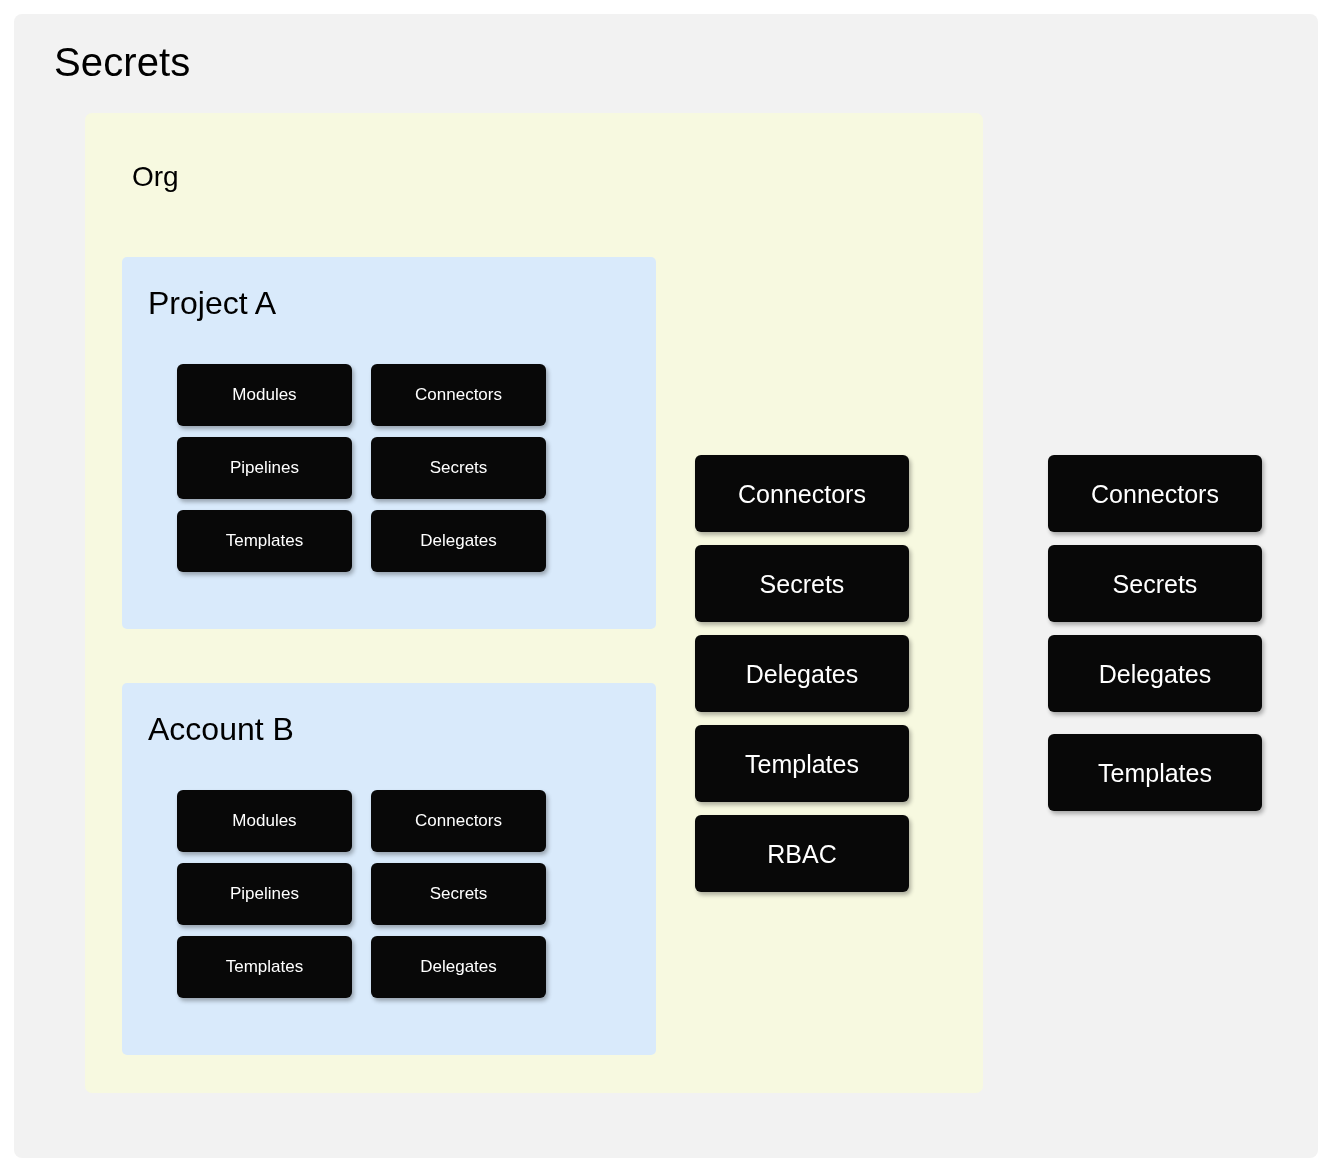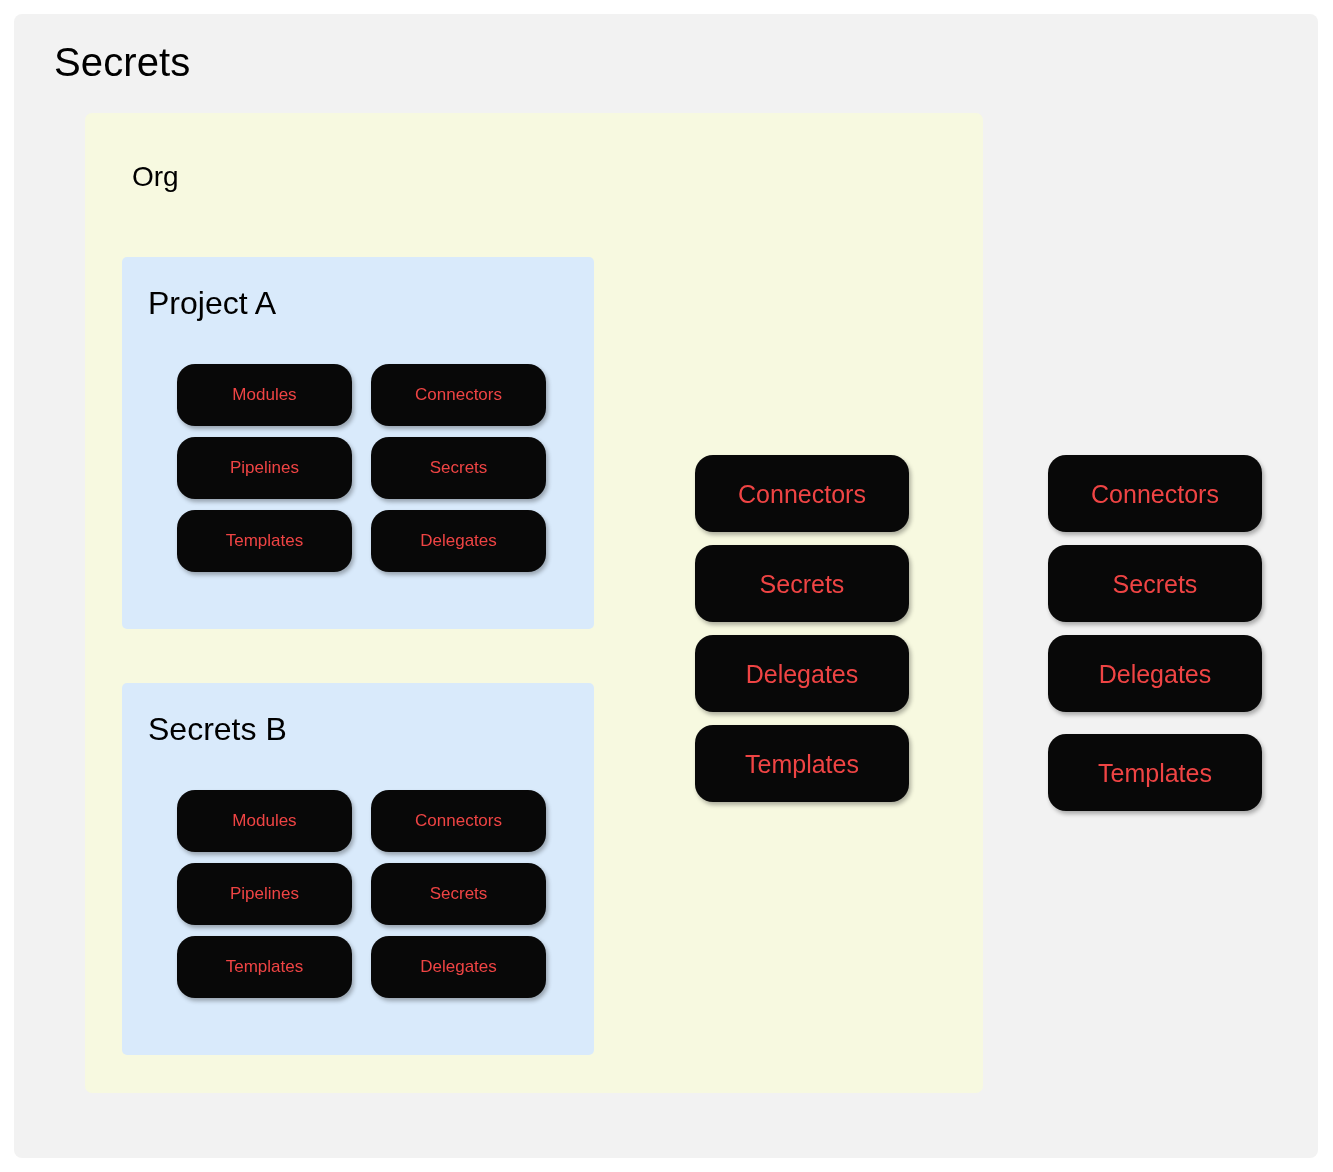--- a/index.html
+++ b/index.html
@@ -62,21 +62,21 @@
     line-height: 44px;
     color: #000000;
     font-weight: 400;
     white-space: nowrap;
   }
 
   
   .project-panel {
     position: absolute;
     left: 37px;
-    width: 472px;
+    width: 534px;
     background: #d9eafb;
     border-radius: 5px;
   }
   .project-a { top: 144px; height: 372px; }
   .project-b { top: 570px; height: 372px; }
 
   .project-title {
     position: absolute;
     left: 26px;
     top: 26px;
@@ -95,22 +95,22 @@
     display: grid;
     grid-template-columns: 175px 175px;
     grid-auto-rows: 62px;
     column-gap: 19px;
     row-gap: 11px;
   }
 
   
   .tile {
     background: #080808;
-    color: #ef4444;
-    border-radius: 18px;
+    color: #ffffff;
+    border-radius: 6px;
     display: flex;
     align-items: center;
     justify-content: center;
     box-shadow: 2px 3px 4px rgba(0, 0, 0, 0.30);
     box-sizing: border-box;
     text-align: center;
     user-select: none;
   }
   .tile-sm { font-size: 17px; line-height: 20px; }
   .tile-lg { font-size: 25px; line-height: 30px; }
@@ -165,38 +165,39 @@
           <div class="tile tile-sm">Modules</div>
           <div class="tile tile-sm">Connectors</div>
           <div class="tile tile-sm">Pipelines</div>
           <div class="tile tile-sm">Secrets</div>
           <div class="tile tile-sm">Templates</div>
           <div class="tile tile-sm">Delegates</div>
         </div>
       </div>
 
       <div class="project-panel project-b">
-        <div class="project-title">Secrets B</div>
+        <div class="project-title">Account B</div>
         <div class="tile-grid">
           <div class="tile tile-sm">Modules</div>
           <div class="tile tile-sm">Connectors</div>
           <div class="tile tile-sm">Pipelines</div>
           <div class="tile tile-sm">Secrets</div>
           <div class="tile tile-sm">Templates</div>
           <div class="tile tile-sm">Delegates</div>
         </div>
       </div>
 
     </div>
 
     <div class="org-column">
       <div class="tile tile-lg">Connectors</div>
       <div class="tile tile-lg">Secrets</div>
       <div class="tile tile-lg">Delegates</div>
       <div class="tile tile-lg">Templates</div>
+      <div class="tile tile-lg">RBAC</div>
     </div>
 
     <div class="account-column">
       <div class="tile tile-lg">Connectors</div>
       <div class="tile tile-lg">Secrets</div>
       <div class="tile tile-lg">Delegates</div>
       <div class="tile tile-lg">Templates</div>
     </div>
 
   </div>

